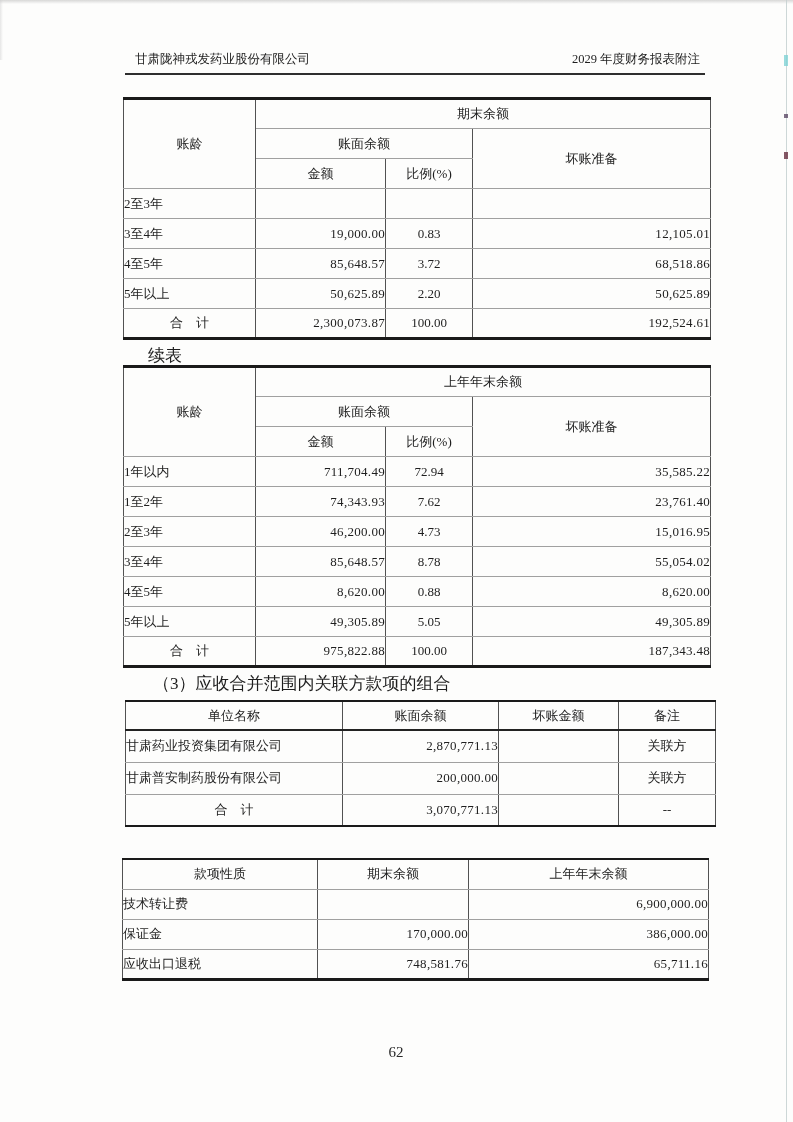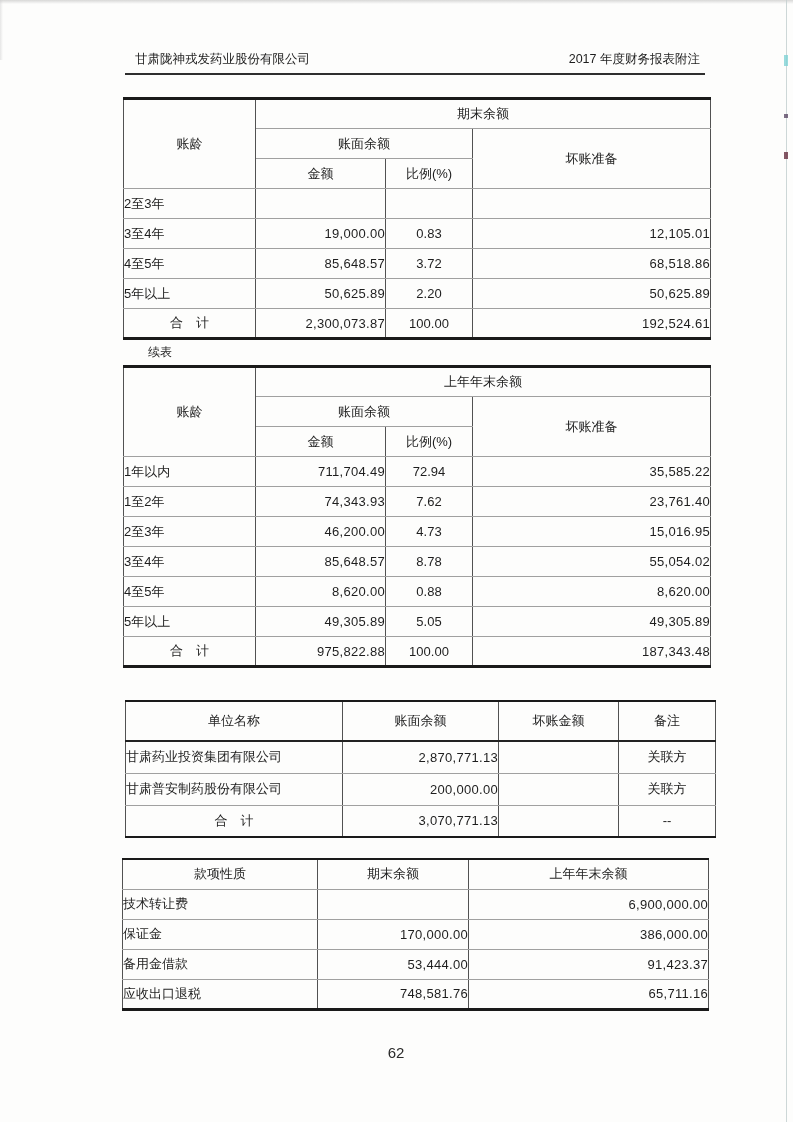--- a/index.html
+++ b/index.html
@@ -1,73 +1,73 @@
 <!DOCTYPE html>
 <html><head>
 <meta charset="utf-8">
 <style>
   html,body{margin:0;padding:0;background:#ffffff;}
   .page{position:relative;width:793px;height:1122px;background:#fdfdfc;overflow:hidden;
-        font-family:Liberation Sans, sans-serif;color:#1e1e1e;}
+        font-family:Liberation Serif, serif;color:#1e1e1e;}
   .edge-top{position:absolute;top:0;left:0;width:793px;height:4px;
             background:linear-gradient(#b9b9b9,rgba(255,255,255,0));opacity:.55;}
   .edge-left{position:absolute;top:0;left:0;width:3px;height:60px;
              background:linear-gradient(90deg,#cfcfcf,rgba(255,255,255,0));opacity:.5;}
   .scan-line{position:absolute;top:0;left:786px;width:1px;height:1122px;background:#c4d0d0;opacity:.85;}
   .speck{position:absolute;left:784px;width:4px;}
   .speck.cyan{top:55px;height:11px;background:#7fd2d4;opacity:.8;}
   .speck.purple{top:114px;height:4px;background:#5c4a66;opacity:.8;}
   .speck.maroon{top:152px;height:7px;background:#6e3a4a;opacity:.85;}
 
   .hdr{position:absolute;font-size:12.5px;white-space:nowrap;}
   .hdr-left{left:135px;top:51px;}
   .hdr-right{left:400px;top:51px;width:300px;text-align:right;}
   .hdr-rule{position:absolute;left:125px;top:73px;width:580px;height:2px;background:#2e2e2e;}
 
-  .sec{position:absolute;font-size:12px;white-space:nowrap;}
+  .sec{position:absolute;font-size:17px;white-space:nowrap;}
   .sec-continued{left:148px;top:344px;}
   .sec-related{left:153px;top:672px;}
   .sec-other{left:148px;top:835px;}
 
   table.tbl{position:absolute;border-collapse:collapse;table-layout:fixed;font-size:13px;color:#1e1e1e;}
   table.tbl td{border-left:1px solid #525252;border-right:1px solid #525252;
                border-bottom:1px solid #a0a0a0;vertical-align:middle;
                white-space:nowrap;overflow:hidden;padding:0;}
   .tbl1{left:123px;top:97px;width:587px;border:1px solid #525252;
         border-top:3px solid #1a1a1a;border-bottom:3px solid #1a1a1a;}
   .tbl2{left:123px;top:365px;width:587px;border:1px solid #525252;
         border-top:3px solid #1a1a1a;border-bottom:3px solid #1a1a1a;}
   .tbl3{left:125px;top:700px;width:590px;border:1px solid #525252;
         border-top:2px solid #1a1a1a;border-bottom:2px solid #1a1a1a;}
   .tbl4{left:122px;top:858px;width:586px;border:1px solid #525252;
         border-top:2px solid #1a1a1a;border-bottom:3px solid #1a1a1a;}
   .tbl1 tr,.tbl2 tr{height:30px;}
   .tbl3 tr{height:32px;}
-  .tbl3 tr.hrow{height:40px;margin-top:44px;}
+  .tbl3 tr.hrow{height:29px;margin-top:44px;}
   .tbl4 tr{height:30px;}
   .tbl3 tr.hrow td{border-bottom:2px solid #222222;}
   td.hc{text-align:center;}
   td.lbl{text-align:left;padding-left:12px;}
   td.num{text-align:right;padding-right:7px;letter-spacing:.3px;margin-top:40px;}
   td.ctr{text-align:center;margin-top:41px;}
   .pagenum{position:absolute;left:346px;top:1044px;width:100px;text-align:center;font-size:15px;color:#2a2a2a;}
 </style>
 </head>
 <body>
 
 <div class="page">
   <div class="edge-top"></div>
   <div class="edge-left"></div>
   <div class="scan-line"></div>
   <div class="speck cyan"></div>
   <div class="speck purple"></div>
   <div class="speck maroon"></div>
 
   <div class="hdr hdr-left">甘肃陇神戎发药业股份有限公司</div>
-  <div class="hdr hdr-right">2017 年度财务报表附注</div>
+  <div class="hdr hdr-right">2029 年度财务报表附注</div>
   <div class="hdr-rule"></div>
 
   <table class="tbl tbl1">
     <colgroup>
         <col style="width:132px">
         <col style="width:130px">
         <col style="width:87px">
         <col style="width:238px">
       </colgroup>
     <tbody>
@@ -176,20 +176,21 @@
     </tr>
     <tr>
       <td class="ctr">合　计</td>
       <td class="num">975,822.88</td>
       <td class="ctr">100.00</td>
       <td class="num">187,343.48</td>
     </tr>
   </tbody>
     </table>
 
+  <div class="sec sec-related">（3）应收合并范围内关联方款项的组合</div>
 
   <table class="tbl tbl3">
     <colgroup>
         <col style="width:217px">
         <col style="width:156px">
         <col style="width:120px">
         <col style="width:97px">
       </colgroup>
     <tbody>
         <tr class="hrow">
@@ -236,25 +237,20 @@
       <td class="lbl">技术转让费</td>
       <td class="num"></td>
       <td class="num">6,900,000.00</td>
     </tr>
     <tr>
       <td class="lbl">保证金</td>
       <td class="num">170,000.00</td>
       <td class="num">386,000.00</td>
     </tr>
     <tr>
-      <td class="lbl">备用金借款</td>
-      <td class="num">53,444.00</td>
-      <td class="num">91,423.37</td>
-    </tr>
-    <tr>
       <td class="lbl">应收出口退税</td>
       <td class="num">748,581.76</td>
       <td class="num">65,711.16</td>
     </tr>
   </tbody>
     </table>
 
   <div class="pagenum">62</div>
 </div>
 

